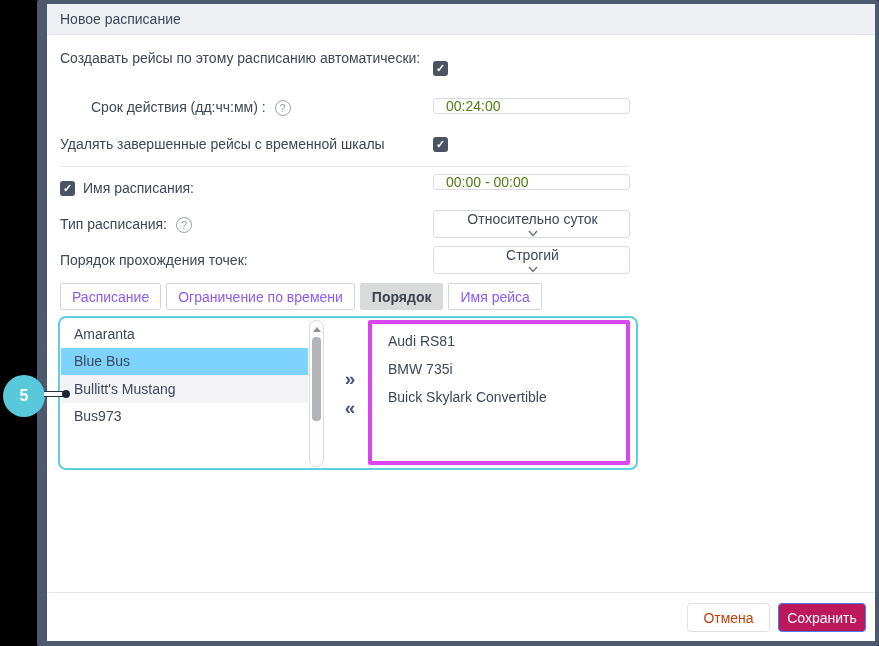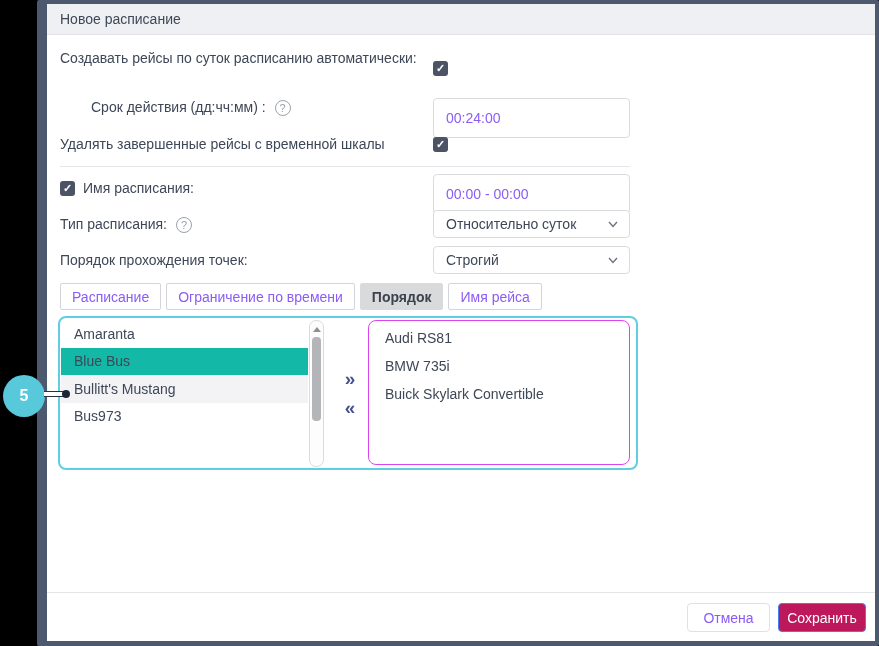--- a/index.html
+++ b/index.html
@@ -22,90 +22,90 @@
   .lbl { color:#3e4757; font-size:14px; line-height:19px; }
 
   .checkbox { width:15px; height:15px; background:#4b5365; border-radius:3px;
               color:#fff; font-size:11px; font-weight:bold; display:flex;
               align-items:center; justify-content:center; cursor:pointer; }
 
   .help-icon { display:inline-flex; width:16px; height:16px; border:1px solid #9ba1ab;
                border-radius:50%; color:#9ba1ab; font-size:11px; align-items:center;
                justify-content:center; margin-left:9px; vertical-align:middle; }
 
-  .txt-input { width:197px; height:40px; border:1px solid #d9dbde; border-radius:4px;
-               font-family:"Liberation Sans", sans-serif; font-size:14px; color:#8b5cf6;
+  .txt-input { width:197px; height:16px; border:1px solid #d9dbde; border-radius:4px;
+               font-family:"Liberation Sans", sans-serif; font-size:14px; color:#4d7c0f;
                padding:0 12px; background:#fff; outline:none; }
 
   .select { width:197px; height:28px; border:1px solid #d9dbde; border-radius:4px;
             background:#fff; display:flex; align-items:center; padding:0 10px 0 12px;
-            font-size:14px; color:#3e4757; cursor:pointer; justify-content:space-between; }
+            font-size:14px; color:#3e4757; cursor:pointer; justify-content:space-between;flex-direction:column; }
 
   .divider { height:1px; background:#e4e6e9; }
 
   .tabs-row { left:60px; top:283px; display:flex; }
   .tab { height:27px; display:inline-flex; align-items:center; padding:0 11px;
          font-size:14px; color:#8b5cf6; background:#fff; border:1px solid #d3d5d8;
          border-radius:2px; margin-right:5px; cursor:pointer; white-space:nowrap; }
   .tab.active { background:#d9dadc; border-color:#d9dadc; color:#3b424d; font-weight:bold; }
 
   .dual-box { left:58px; top:316px; width:580px; height:154px;
               border:2px solid #5fcfe0; border-radius:8px; background:#fff; }
 
   .list-left { left:61px; top:320px; width:247px; height:146px; overflow:hidden; }
   .list-row { height:27.5px; display:flex; align-items:center; padding-left:13px;
               font-size:14px; color:#3e4757; cursor:pointer; }
-  .list-row.hl1 { background:#14b8a6; }
+  .list-row.hl1 { background:#7dd3fc; }
   .list-row.hl2 { background:#f3f3f5; }
 
   .scrollbar { left:309px; top:320px; width:15px; height:147px; background:#fdfdfd;
                border:1px solid #d9dbde; border-radius:7px; }
   .scroll-arrow-up { position:absolute; left:3px; top:6px; width:0; height:0;
                border-left:4px solid transparent; border-right:4px solid transparent;
                border-bottom:5px solid #8d9096; }
   .scroll-thumb { position:absolute; left:2px; top:16px; width:9px; height:84px;
                background:#b4b5b8; border-radius:4px; }
 
   .mv-btn { width:26px; height:24px; display:flex; align-items:center; justify-content:center;
             font-size:19px; font-weight:600; color:#47528c; cursor:pointer;
             background:transparent; border:none; font-family:"Liberation Sans", sans-serif; }
 
   .list-right { left:368px; top:320px; width:262px; height:145px;
-                border:1px solid #d946ef; border-radius:8px; overflow:hidden; padding-top:3px; }
+                border:4px solid #d946ef; border-radius:2px; overflow:hidden; padding-top:3px; }
   .list-right .list-row { padding-left:16px; height:28px; }
 
   .badge { left:3px; top:375px; width:42px; height:42px; border-radius:50%;
            background:#57c9da; color:#fff; font-size:16px; font-weight:bold;
            display:flex; align-items:center; justify-content:center; z-index:5; }
   .conn-line { left:44px; top:391px; width:20px; height:6px; background:#fff;
                border-top:1px solid #253041; border-bottom:1px solid #253041; z-index:6; }
   .conn-dot { left:62px; top:390px; width:8px; height:8px; border-radius:50%;
               background:#1c2736; z-index:7; }
 
   .footer-divider { left:47px; top:592px; width:828px; }
   .btn { height:29px; border-radius:4px; font-size:14px; cursor:pointer;
          font-family:"Liberation Sans", sans-serif; display:flex; align-items:center;
          justify-content:center; }
   .btn-cancel { left:687px; top:603px; width:83px; background:#fff;
-                border:1px solid #dfe1e4; color:#8b5cf6; }
+                border:1px solid #dfe1e4; color:#c2410c; }
   .btn-save { left:778px; top:603px; width:88px; background:#be185d;
               border:1px solid #427ef5; color:#fff; }
 
   .chev { width:12px; height:12px; flex:0 0 auto; }
 </style>
 </head>
 <body>
 
 <div class="stage">
 
   <div class="dialog"></div>
 
   <div class="abs dlg-header">Новое расписание</div>
 
-  <div class="abs lbl" style="left:60px; top:49px; width:380px;">Создавать рейсы по суток расписанию автоматически:</div>
+  <div class="abs lbl" style="left:60px; top:49px; width:380px;">Создавать рейсы по этому расписанию автоматически:</div>
   <div class="abs checkbox" style="left:433px; top:61px;">
     <span>✓</span>
   </div>
 
   <div class="abs lbl" style="left:48px; top:98px;margin-left:43px;">
     <span>Срок действия (дд:чч:мм)  :</span><span class="help-icon">
         <span>?</span>
       </span>
   </div>
   <input class="abs txt-input" style="left: 433px; top: 98px;" type="text" value="00:24:00">

